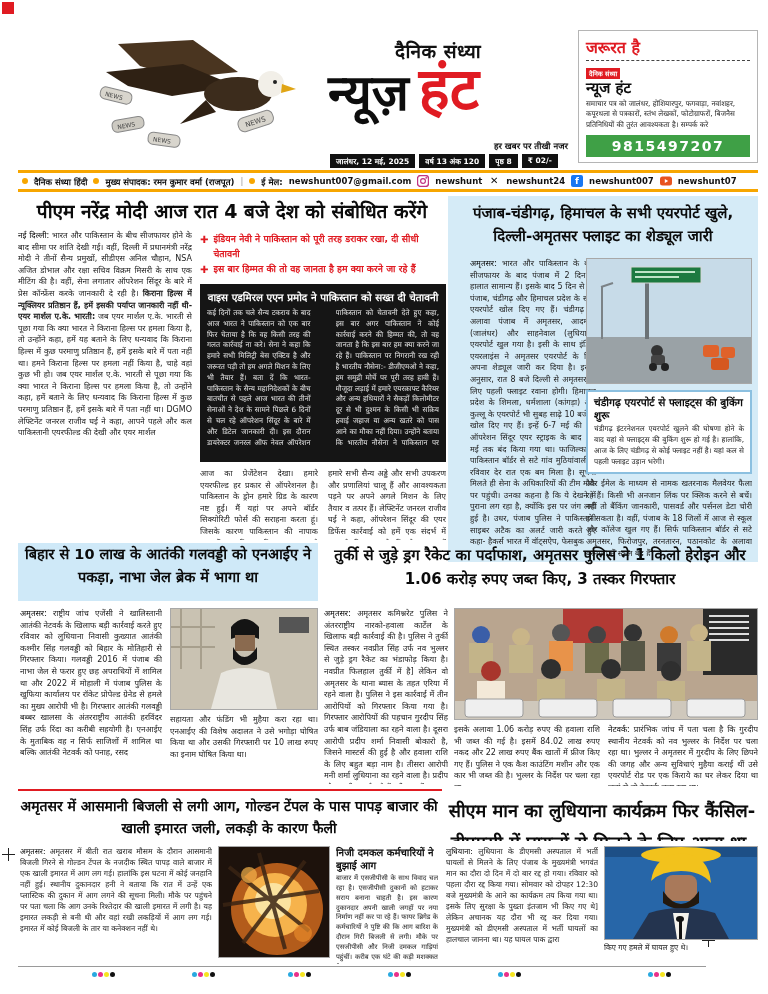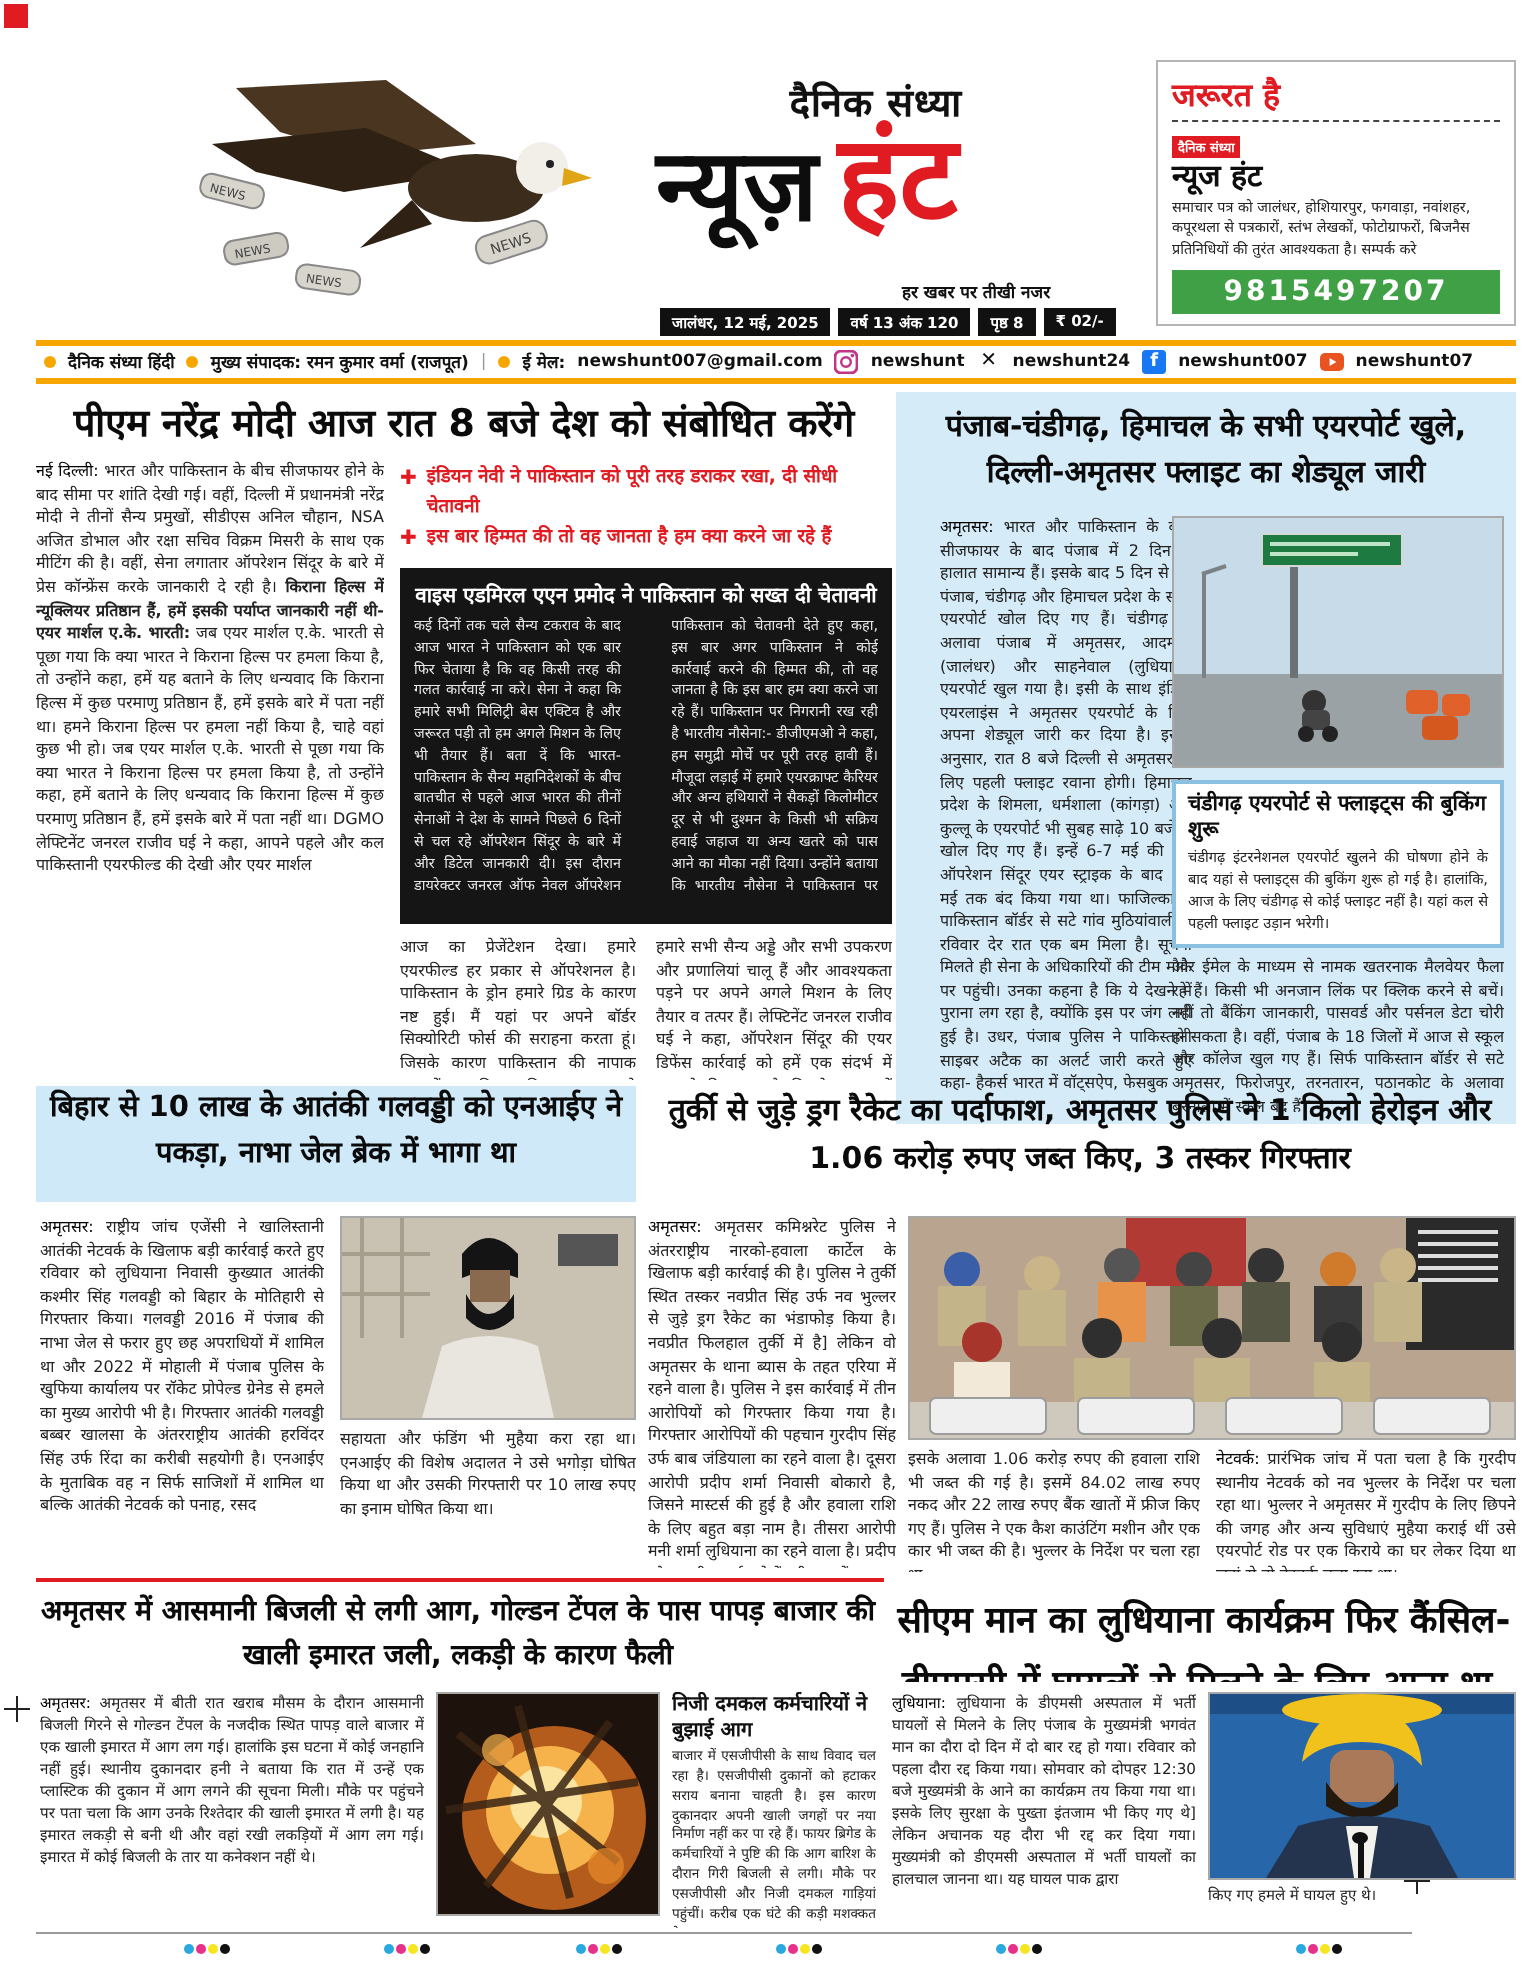--- a/index.html
+++ b/index.html
@@ -96,21 +96,21 @@
       </svg>
     </div>
 
     <div class="abs daily" style="left:330px;top:10px;width:180px;">दैनिक संध्या</div>
 
     <div class="abs bigtitle" style="left:310px;top:32px;">
       <span class="t-black">न्यूज़</span>
       <span class="t-red">हंट</span>
     </div>
 
-    <div class="abs tagline" style="left:390px;top:112px;width:160px;text-align:center;">हर खबर पर तीखी नजर</div>
+    <div class="abs tagline" style="left:390px;top:112px;width:160px;">हर खबर पर तीखी नजर</div>
 
     <div class="abs ribbon" style="left:312px;top:126px;">
       <span>जालंधर, 12 मई, 2025</span>
       <span>वर्ष 13 अंक 120</span>
       <span>पृष्ठ 8</span>
       <span>₹ 02/-</span>
     </div>
 
     <div class="abs adbox" style="left:560px;top:2px;width:180px;height:133px;">
       <div class="ad-head">जरूरत है</div>
@@ -144,21 +144,21 @@
     <span>newshunt007</span>
     <span class="socicon">
       <svg width="12" height="12" viewBox="0 0 12 12">
           <rect x="0" y="1.5" width="12" height="9" rx="2.5" fill="#e8531f"></rect>
           <polygon points="4.8,4 8.2,6 4.8,8" fill="#fff"></polygon>
         </svg>
     </span>
     <span>newshunt07</span>
   </div>
 
-  <div class="abs headline nowrap" style="left:18px;top:198px;width:428px;height:28px;font-size:19px;overflow:hidden;">पीएम नरेंद्र मोदी आज रात 8 बजे देश को संबोधित करेंगे</div>
+  <div class="abs headline nowrap" style="left:18px;top:198px;width:428px;height:28px;font-size:19px;overflow:hidden;">पीएम नरेंद्र मोदी आज रात 4 बजे देश को संबोधित करेंगे</div>
 
   <div class="abs bodytxt" style="left:18px;top:230px;width:174px;height:310px;">
     <span class="dl">नई दिल्ली:</span>
     <span>भारत और पाकिस्तान के बीच सीजफायर होने के बाद सीमा पर शांति देखी गई। वहीं, दिल्ली में प्रधानमंत्री नरेंद्र मोदी ने तीनों सैन्य प्रमुखों, सीडीएस अनिल चौहान, NSA अजित डोभाल और रक्षा सचिव विक्रम मिसरी के साथ एक मीटिंग की है। वहीं, सेना लगातार ऑपरेशन सिंदूर के बारे में प्रेस कॉन्फ्रेंस करके जानकारी दे रही है।</span>
     <span class="subhead-bold">किराना हिल्स में न्यूक्लियर प्रतिष्ठान हैं, हमें इसकी पर्याप्त जानकारी नहीं थी- एयर मार्शल ए.के. भारती:</span>
     <span>जब एयर मार्शल ए.के. भारती से पूछा गया कि क्या भारत ने किराना हिल्स पर हमला किया है, तो उन्होंने कहा, हमें यह बताने के लिए धन्यवाद कि किराना हिल्स में कुछ परमाणु प्रतिष्ठान हैं, हमें इसके बारे में पता नहीं था। हमने किराना हिल्स पर हमला नहीं किया है, चाहे वहां कुछ भी हो। जब एयर मार्शल ए.के. भारती से पूछा गया कि क्या भारत ने किराना हिल्स पर हमला किया है, तो उन्होंने कहा, हमें बताने के लिए धन्यवाद कि किराना हिल्स में कुछ परमाणु प्रतिष्ठान हैं, हमें इसके बारे में पता नहीं था।</span>
     <span>DGMO लेफ्टिनेंट जनरल राजीव घई ने कहा, आपने पहले और कल पाकिस्तानी एयरफील्ड की देखी और एयर मार्शल</span>
   </div>
 
   <div class="abs" style="left:200px;top:232px;width:246px;height:46px;overflow:hidden;">

